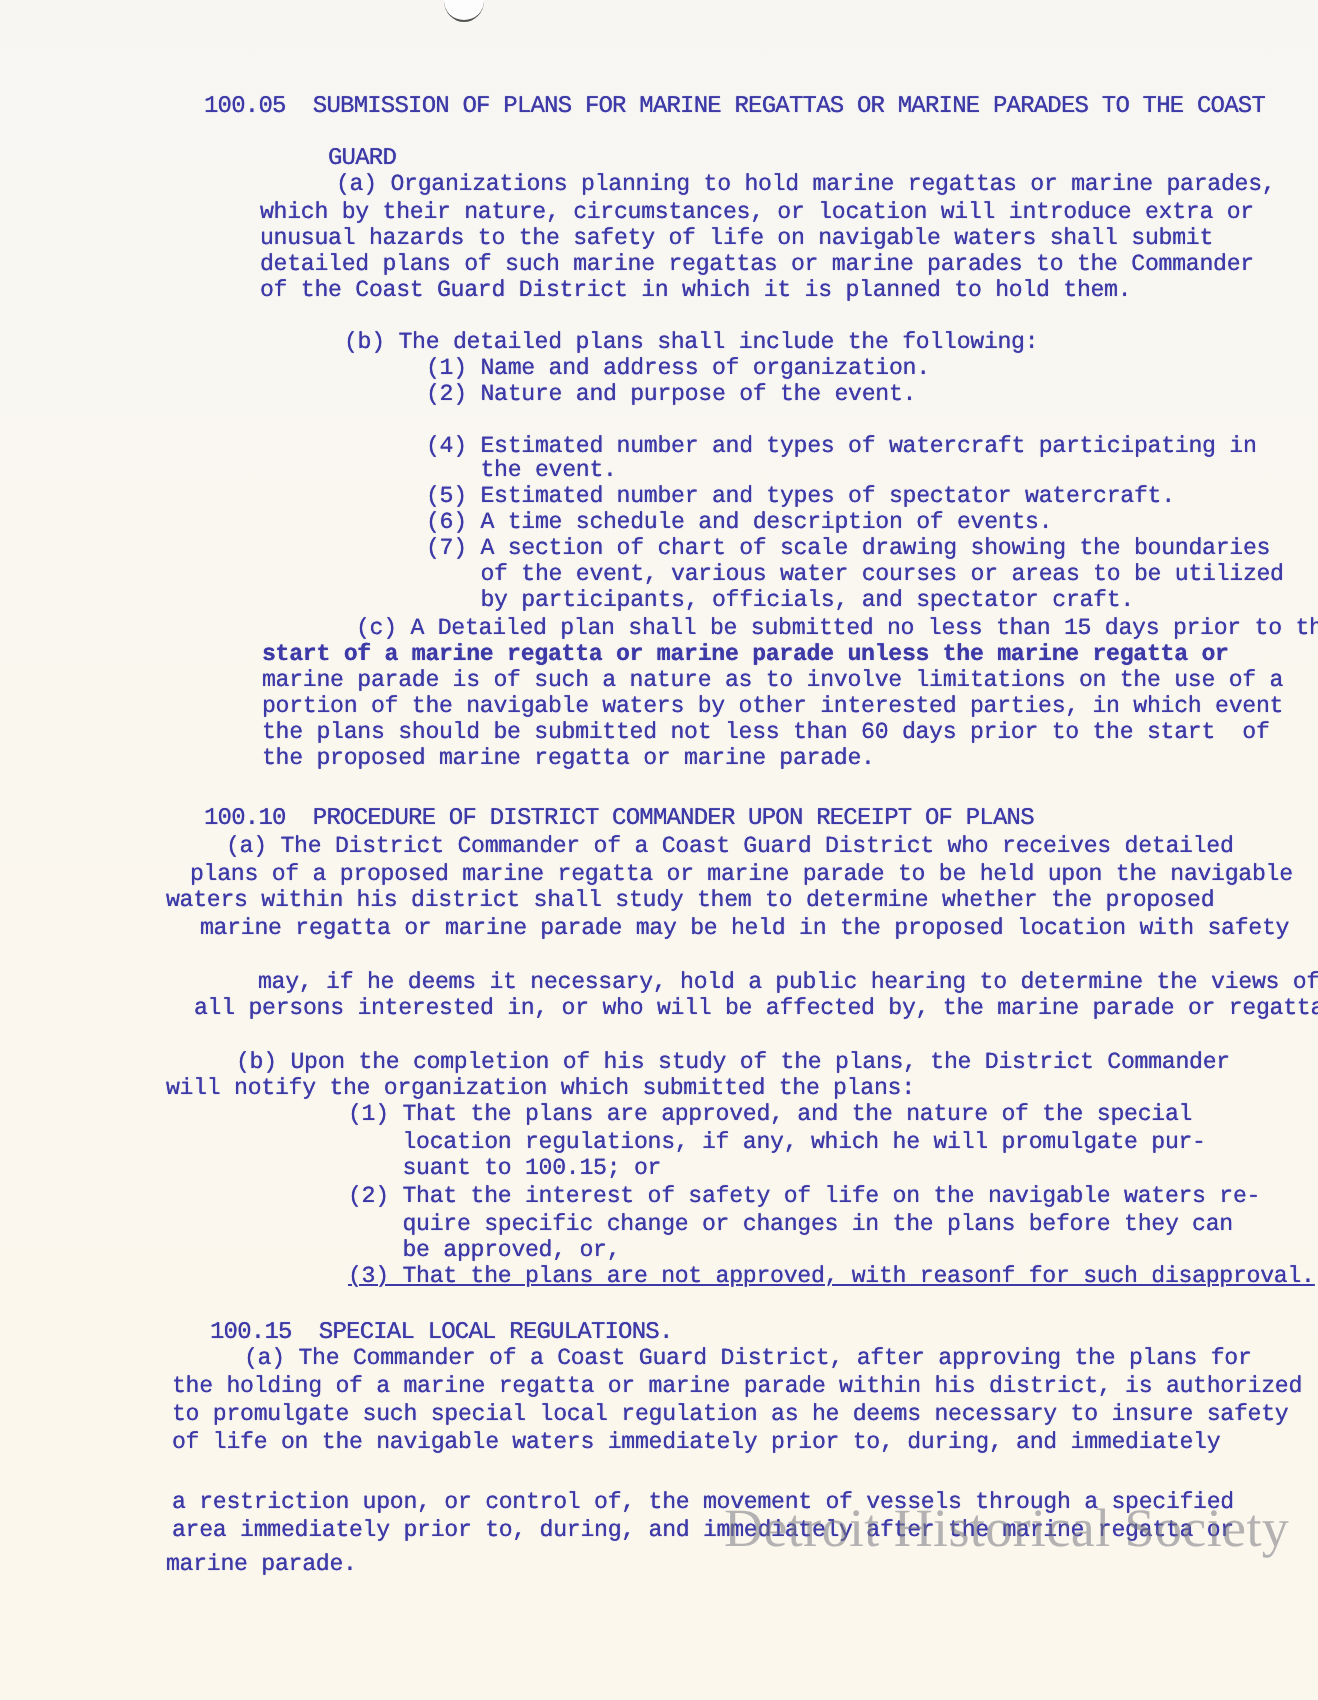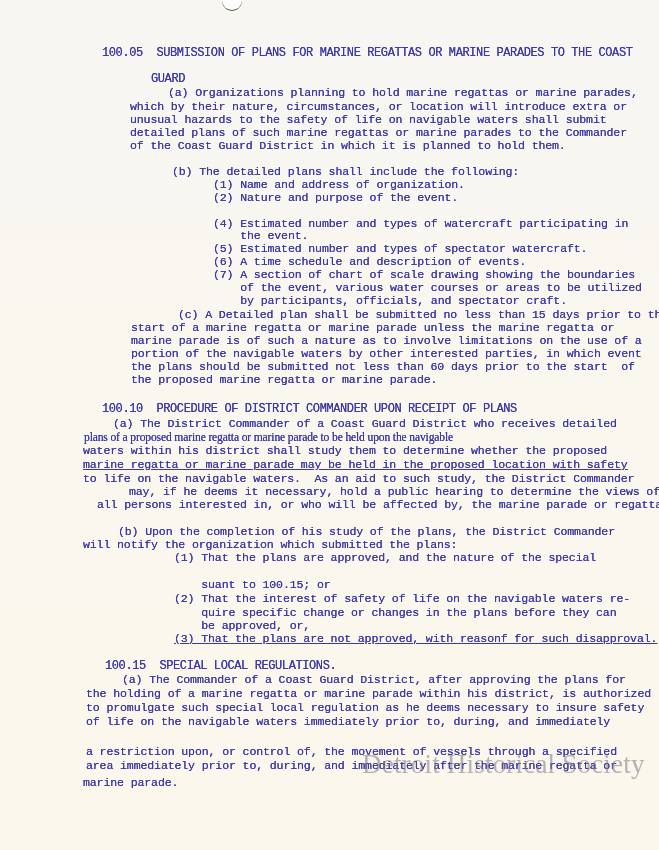--- a/index.html
+++ b/index.html
@@ -32,58 +32,58 @@
     letter-spacing: 0.2px;
   }
 </style>
 </head>
 <body>
 
 <div class="paper">
   <div class="hole"></div>
 
   <div class="line heading" style="left:82px;top:47px;"><span>100.05</span>  <span>SUBMISSION OF PLANS FOR MARINE REGATTAS OR MARINE PARADES TO THE COAST</span></div>
-  <div class="line heading" style="left:131px;top:73px;">GUARD</div>
+  <div class="line heading" style="left:144px;top:73px;">GUARD</div>
 
   <div class="line" style="left:168px;top:86px;">(a) Organizations planning to hold marine regattas or marine parades,</div>
   <div class="line" style="left:130px;top:100px;">which by their nature, circumstances, or location will introduce extra or</div>
   <div class="line" style="left:130px;top:113px;">unusual hazards to the safety of life on navigable waters shall submit</div>
   <div class="line" style="left:130px;top:126px;">detailed plans of such marine regattas or marine parades to the Commander</div>
   <div class="line" style="left:130px;top:139px;">of the Coast Guard District in which it is planned to hold them.</div>
 
   <div class="line" style="left:172px;top:165px;">(b) The detailed plans shall include the following:</div>
   <div class="line" style="left:213px;top:178px;">(1) Name and address of organization.</div>
   <div class="line" style="left:213px;top:191px;">(2) Nature and purpose of the event.</div>
   <div class="line" style="left:213px;top:217px;">(4) Estimated number and types of watercraft participating in</div>
   <div class="line" style="left:213px;top:229px;">    the event.</div>
   <div class="line" style="left:213px;top:242px;">(5) Estimated number and types of spectator watercraft.</div>
   <div class="line" style="left:213px;top:255px;">(6) A time schedule and description of events.</div>
   <div class="line" style="left:213px;top:268px;">(7) A section of chart of scale drawing showing the boundaries</div>
   <div class="line" style="left:213px;top:281px;">    of the event, various water courses or areas to be utilized</div>
   <div class="line" style="left:213px;top:294px;">    by participants, officials, and spectator craft.</div>
 
   <div class="line" style="left:178px;top:308px;">(c) A Detailed plan shall be submitted no less than 15 days prior to th</div>
-  <div class="line" style="left:131px;top:321px;">start of a marine regatta or marine parade unless the marine regatta or</div>
+  <div class="line" style="left:131px;top:321px;font-weight:bold;">start of a marine regatta or marine parade unless the marine regatta or</div>
   <div class="line" style="left:131px;top:334px;">marine parade is of such a nature as to involve limitations on the use of a</div>
   <div class="line" style="left:131px;top:347px;">portion of the navigable waters by other interested parties, in which event</div>
   <div class="line" style="left:131px;top:360px;">the plans should be submitted not less than 60 days prior to the start  of</div>
   <div class="line" style="left:131px;top:373px;">the proposed marine regatta or marine parade.</div>
 
   <div class="line heading" style="left:82px;top:403px;"><span>100.10</span>  <span>PROCEDURE OF DISTRICT COMMANDER UPON RECEIPT OF PLANS</span></div>
   <div class="line" style="left:113px;top:417px;">(a) The District Commander of a Coast Guard District who receives detailed</div>
-  <div class="line" style="left:84px;top:431px;font-family:Liberation Serif, serif;">plans of a proposed marine regatta or marine parade to be held upon the navigable</div>
+  <div class="line" style="left:95px;top:431px;">plans of a proposed marine regatta or marine parade to be held upon the navigable</div>
   <div class="line" style="left:83px;top:444px;">waters within his district shall study them to determine whether the proposed</div>
-  <div class="line" style="left:83px;top:458px;text-decoration:underline;">marine regatta or marine parade may be held in the proposed location with safety</div>
-  <div class="line" style="left:83px;top:472px;">to life on the navigable waters.  As an aid to such study, the District Commander</div>
+  <div class="line" style="left:100px;top:458px;">marine regatta or marine parade may be held in the proposed location with safety</div>
   <div class="line" style="left:83px;top:485px;margin-left:46px;">may, if he deems it necessary, hold a public hearing to determine the views of</div>
   <div class="line" style="left:97px;top:498px;">all persons interested in, or who will be affected by, the marine parade or regatta.</div>
 
   <div class="line" style="left:118px;top:525px;text-align:center;">(b) Upon the completion of his study of the plans, the District Commander</div>
   <div class="line" style="left:83px;top:538px;">will notify the organization which submitted the plans:</div>
   <div class="line" style="left:174px;top:551px;">(1) That the plans are approved, and the nature of the special</div>
+  <div class="line" style="left:174px;top:565px;">    location regulations, if any, which he will promulgate pur-</div>
   <div class="line" style="left:174px;top:578px;">    suant to 100.15; or</div>
   <div class="line" style="left:174px;top:592px;">(2) That the interest of safety of life on the navigable waters re-</div>
   <div class="line" style="left:174px;top:606px;">    quire specific change or changes in the plans before they can</div>
   <div class="line" style="left:174px;top:619px;">    be approved, or,</div>
   <div class="line" style="left:174px;top:632px;text-decoration:underline;">(3) That the plans are not approved, with reasonf for such disapproval.</div>
 
   <div class="line heading" style="left:85px;top:660px;"><span>100.15</span>  <span>SPECIAL LOCAL REGULATIONS.</span></div>
   <div class="line" style="left:86px;top:687px;">the holding of a marine regatta or marine parade within his district, is authorized</div>
   <div class="line" style="left:122px;top:673px;">(a) The Commander of a Coast Guard District, after approving the plans for</div>
   <div class="line" style="left:86px;top:701px;">to promulgate such special local regulation as he deems necessary to insure safety</div>

